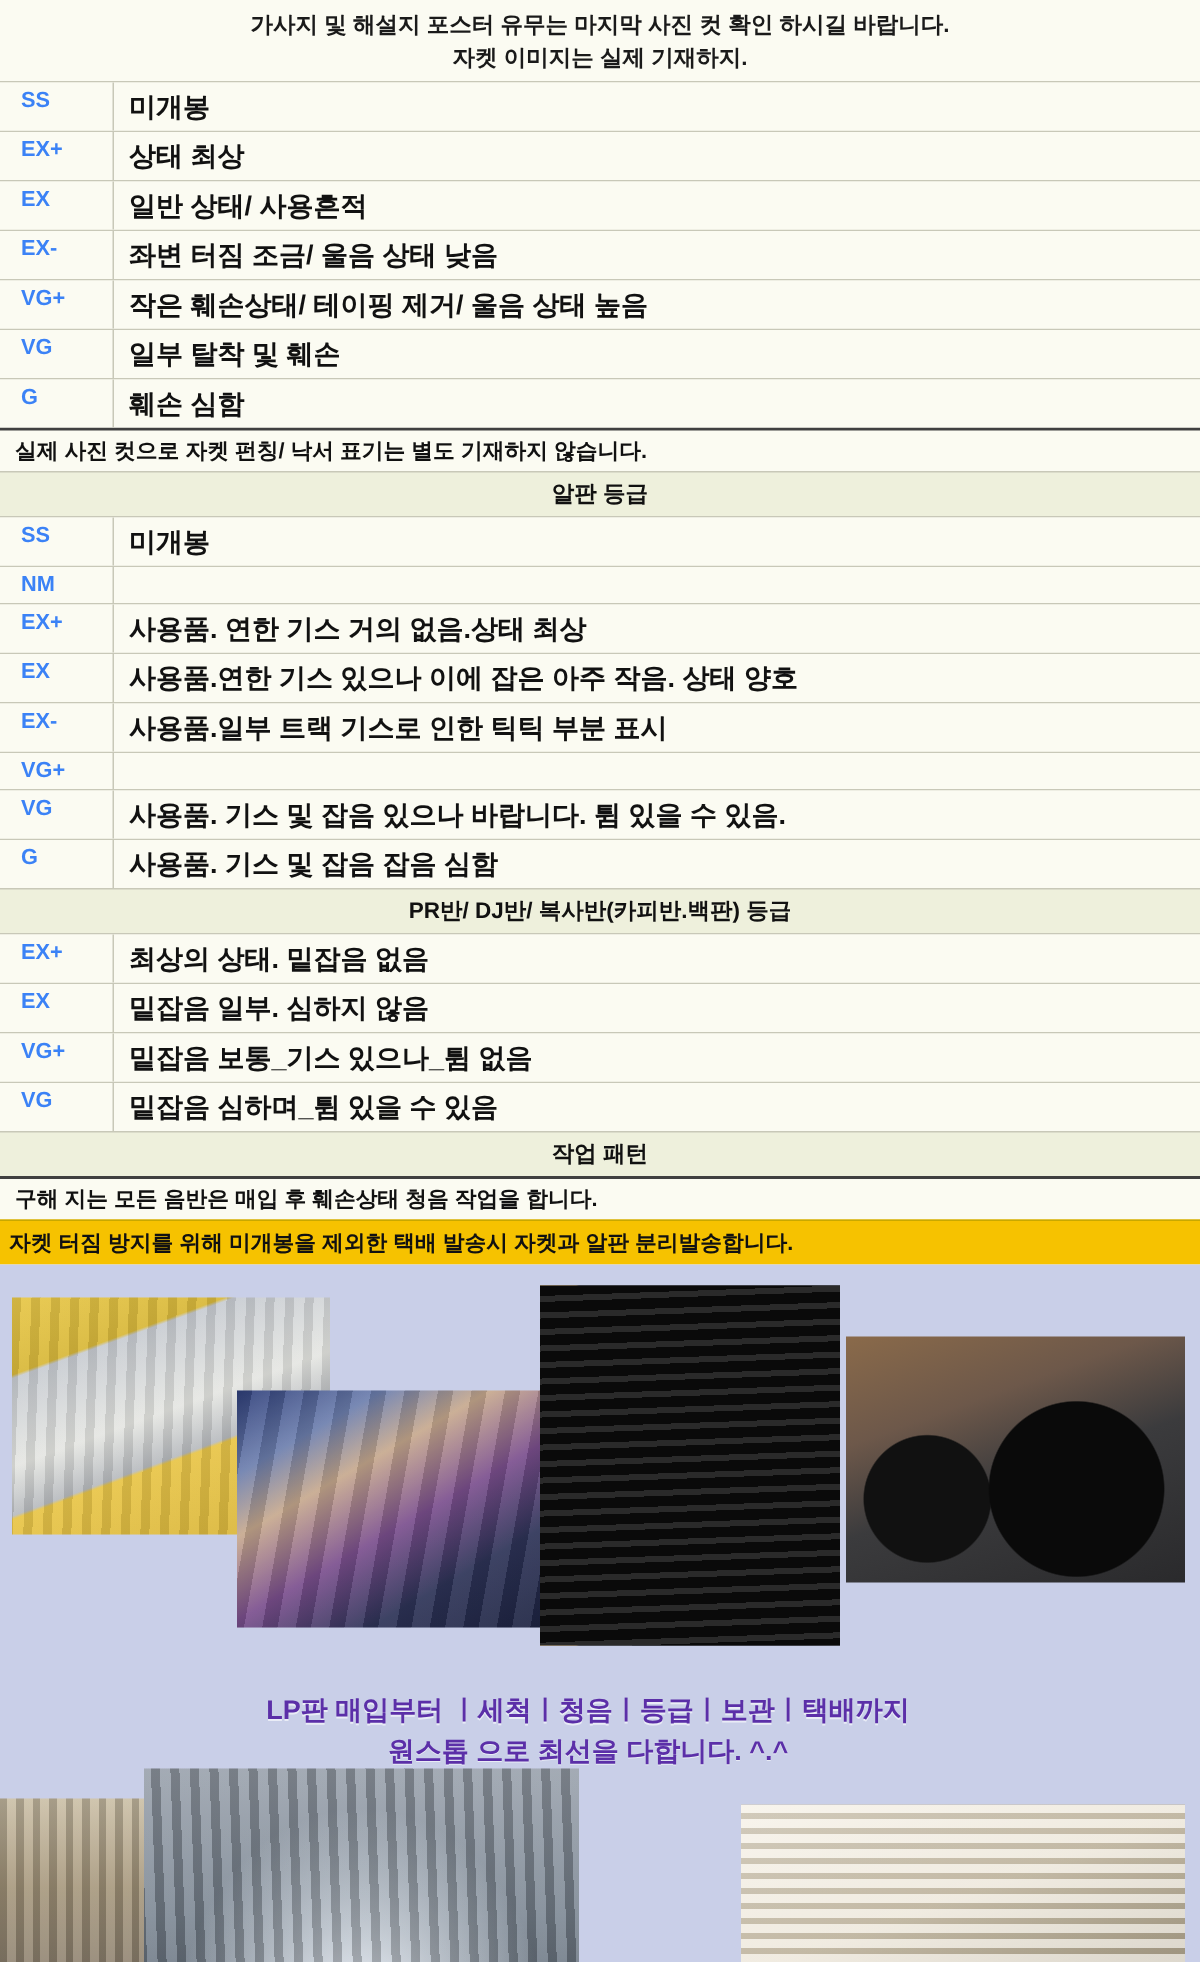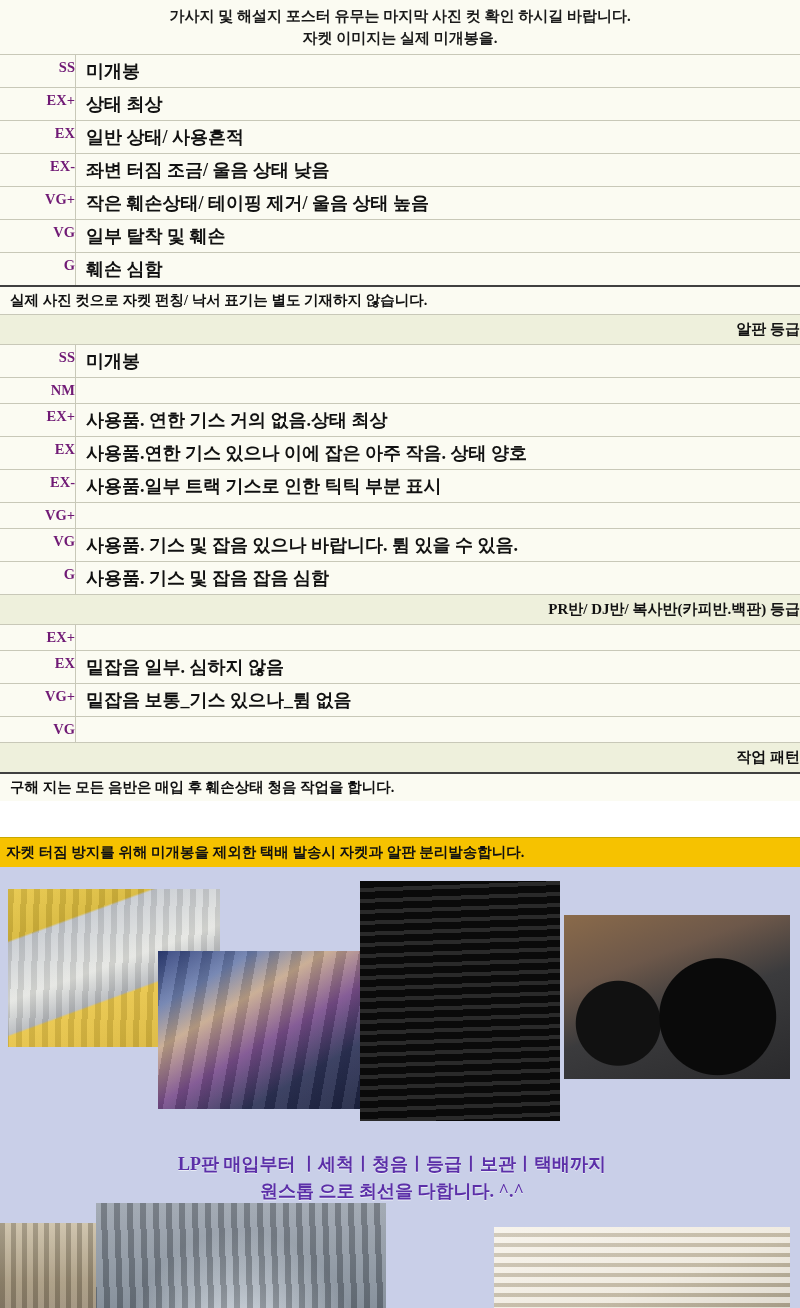--- a/index.html
+++ b/index.html
@@ -10,21 +10,20 @@
     width: 800px;
     height: 1308px;
     background: #ffffff;
     font-family: "Liberation Sans", sans-serif;
     overflow: hidden;
   }
   .page {
     position: relative;
     width: 688px;
     height: 1308px;
-    font-family: Liberation Serif, serif;
   }
 
   
   .doc {
     width: 800px;
     background: #ffffff;
   }
   .header-note {
     text-align: center;
     font-size: 15px;
@@ -41,62 +40,60 @@
     align-items: stretch;
     border-top: 1px solid #c8c8b8;
     background: #fbfbf2;
   }
   .grade-row:last-child { }
   .grade-code {
     width: 76px;
     flex: 0 0 76px;
     font-size: 14.5px;
     font-weight: bold;
-    color: #701a75;
+    color: #3b82f6;
     padding: 4px 0 4px 14px;
     box-sizing: border-box;
     border-right: 1px solid #c8c8b8;
     background: #fbfbf2;
-    text-align: right;
   }
   .grade-desc {
     flex: 1 1 auto;
     font-size: 18px;
     font-weight: bold;
     color: #111;
     padding: 4px 0 4px 10px;
     box-sizing: border-box;
     background: #fbfbf2;
   }
   .full-row {
     border-top: 2px solid #404040;
     font-size: 14.5px;
     font-weight: bold;
     color: #111;
     padding: 4px 0 4px 10px;
     background: #fbfbf2;
   }
   .section-title {
     border-top: 1px solid #c8c8b8;
-    text-align: right;
+    text-align: center;
     font-size: 15px;
     font-weight: bold;
     color: #111;
     padding: 5px 0 5px 0;
     background: #eef0dc;
   }
   .highlight-bar {
     border-top: 1px solid #c8a800;
     background: #f6c200;
     color: #111;
     font-size: 14.5px;
     font-weight: bold;
     padding: 5px 0 5px 6px;
     white-space: nowrap;
-    margin-top: 36px;
   }
 
   
   .collage {
     position: relative;
     width: 800px;
     height: 578px;
     background: #c9cfe8;
     overflow: hidden;
   }
@@ -168,21 +165,21 @@
 </style>
 </head>
 <body>
 
 <div class="page">
 
   <div class="doc">
 
     <div class="header-note">
       <div>가사지 및 해설지 포스터 유무는 마지막 사진 컷 확인 하시길 바랍니다.</div>
-      <div>자켓 이미지는 실제 미개봉을.</div>
+      <div>자켓 이미지는 실제 기재하지.</div>
     </div>
 
     <div class="grade-row">
       <div class="grade-code">SS</div>
       <div class="grade-desc">미개봉</div>
     </div>
     <div class="grade-row">
       <div class="grade-code">EX+</div>
       <div class="grade-desc">상태 최상</div>
     </div>
@@ -239,31 +236,33 @@
     </div>
     <div class="grade-row">
       <div class="grade-code">G</div>
       <div class="grade-desc">사용품. 기스 및 잡음 잡음 심함</div>
     </div>
 
     <div class="section-title">PR반/ DJ반/ 복사반(카피반.백판) 등급</div>
 
     <div class="grade-row">
       <div class="grade-code">EX+</div>
+      <div class="grade-desc">최상의 상태. 밑잡음 없음</div>
     </div>
     <div class="grade-row">
       <div class="grade-code">EX</div>
       <div class="grade-desc">밑잡음 일부. 심하지 않음</div>
     </div>
     <div class="grade-row">
       <div class="grade-code">VG+</div>
       <div class="grade-desc">밑잡음 보통_기스 있으나_튐 없음</div>
     </div>
     <div class="grade-row">
       <div class="grade-code">VG</div>
+      <div class="grade-desc">밑잡음 심하며_튐 있을 수 있음</div>
     </div>
 
     <div class="section-title">작업 패턴</div>
     <div class="full-row">구해 지는 모든 음반은 매입 후 훼손상태 청음 작업을 합니다.</div>
 
     <div class="highlight-bar">자켓 터짐 방지를 위해 미개봉을 제외한 택배 발송시 자켓과 알판 분리발송합니다.</div>
   </div>
 
   <div class="collage">
 

